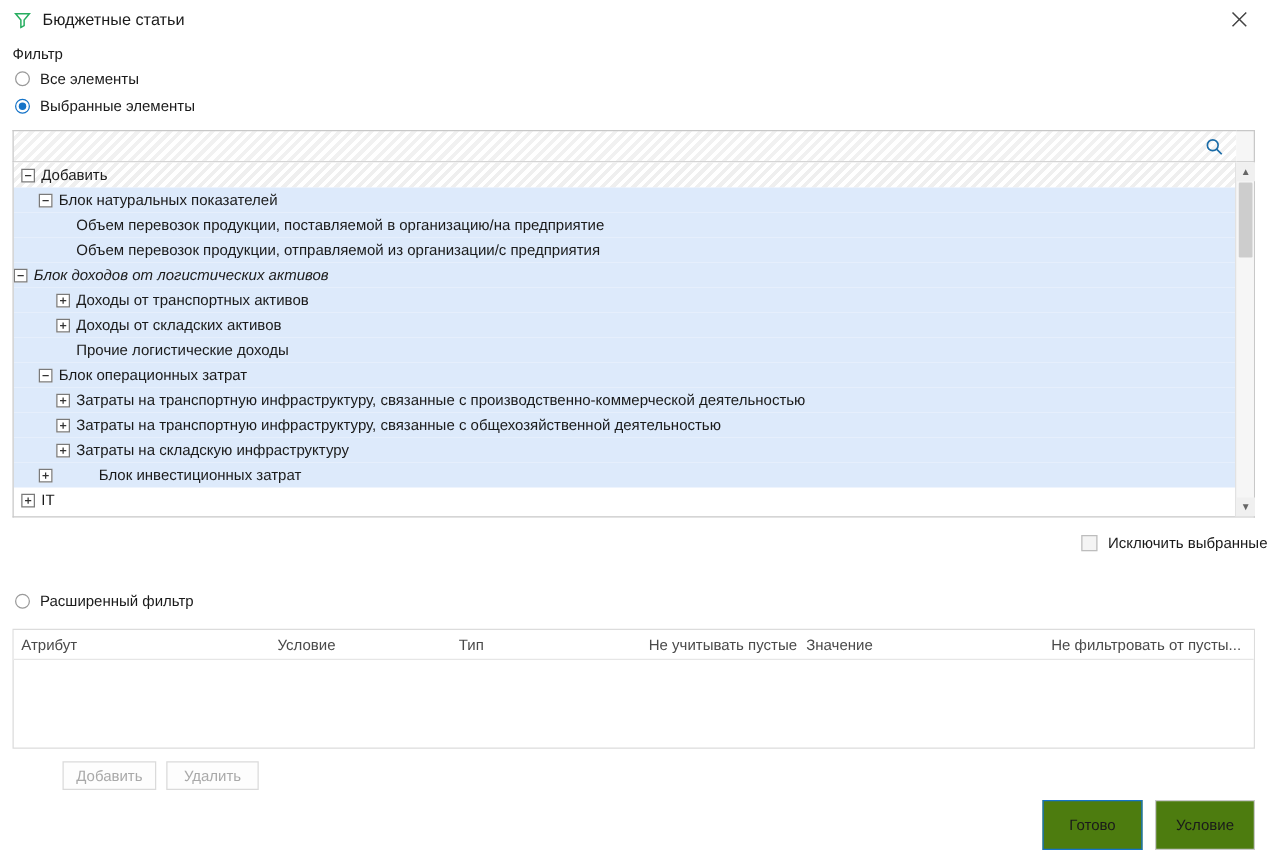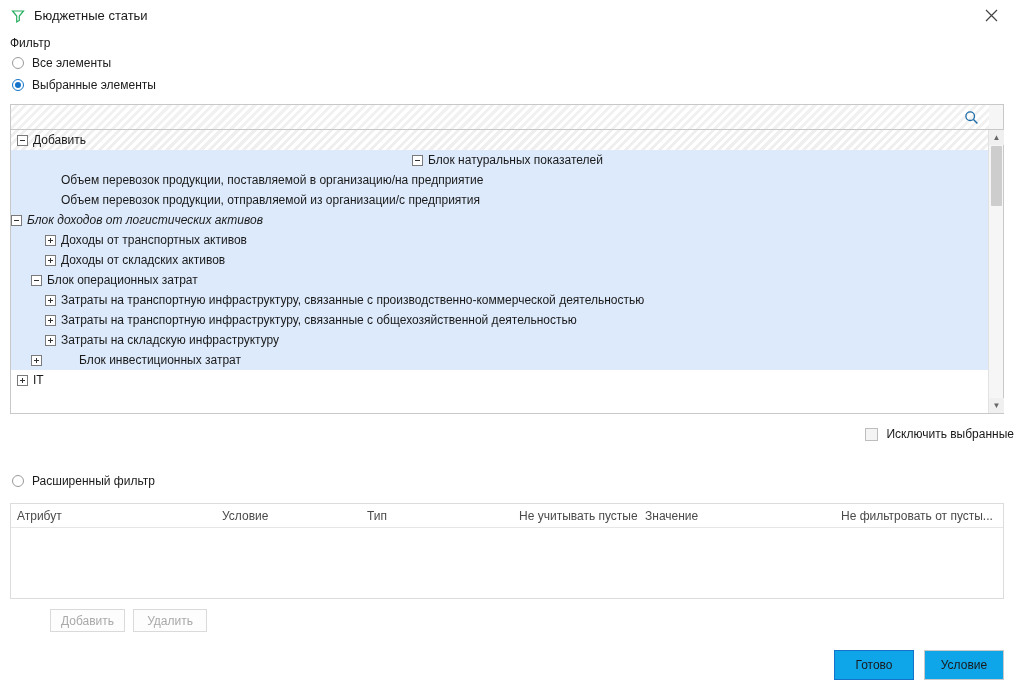--- a/index.html
+++ b/index.html
@@ -271,24 +271,24 @@
   
   .footer {
     position: absolute;
     right: 10px;
     bottom: 14px;
     display: flex;
     gap: 10px;
   }
   .footer .btn2 {
     min-width: 80px;
-    height: 30px;
+    height: 40px;
     font-size: 12px;
     font-family: "Liberation Sans", sans-serif;
-    background: #0ea5e9;
+    background: #4d7c0f;
     border: 1px solid #c9c9c9;
     color: #1a1a1a;
     cursor: pointer;
   }
   .footer .btn2.primary {
     border: 1px solid #1473c8;
   }
 </style>
 </head>
 <body>
@@ -331,21 +331,21 @@
     </span>
     <span style="width:15px;border:1px solid #c8c8c8;border-left:none;background:#f6f6f6;"></span>
   </div>
 
   <div class="tree-outer">
     <div class="tree" id="tree-rows">
         <div class="tree-row hdr" style="padding-left: 6px;">
           <span class="expander"></span>
           <span class="node-label">Добавить</span>
         </div>
-        <div class="tree-row sel" style="padding-left: 20px; justify-content: center;">
+        <div class="tree-row sel" style="padding-left: 20px;">
           <span class="expander"></span>
           <span class="node-label">Блок натуральных показателей</span>
         </div>
         <div class="tree-row sel" style="padding-left: 34px;">
           <span class="expander none"></span>
           <span class="node-label">Объем перевозок продукции, поставляемой в организацию/на предприятие</span>
         </div>
         <div class="tree-row sel" style="padding-left: 34px;">
           <span class="expander none"></span>
           <span class="node-label">Объем перевозок продукции, отправляемой из организации/с предприятия</span>
@@ -354,20 +354,24 @@
           <span class="expander"></span>
           <span class="node-label italic">Блок доходов от логистических активов</span>
         </div>
         <div class="tree-row sel" style="padding-left: 34px;">
           <span class="expander plus"></span>
           <span class="node-label">Доходы от транспортных активов</span>
         </div>
         <div class="tree-row sel" style="padding-left: 34px;">
           <span class="expander plus"></span>
           <span class="node-label">Доходы от складских активов</span>
+        </div>
+        <div class="tree-row sel" style="padding-left: 34px;">
+          <span class="expander none"></span>
+          <span class="node-label">Прочие логистические доходы</span>
         </div>
         <div class="tree-row sel" style="padding-left: 20px;">
           <span class="expander"></span>
           <span class="node-label">Блок операционных затрат</span>
         </div>
         <div class="tree-row sel" style="padding-left: 34px;">
           <span class="expander plus"></span>
           <span class="node-label">Затраты на транспортную инфраструктуру, связанные  с производственно-коммерческой деятельностью</span>
         </div>
         <div class="tree-row sel" style="padding-left: 34px;">

